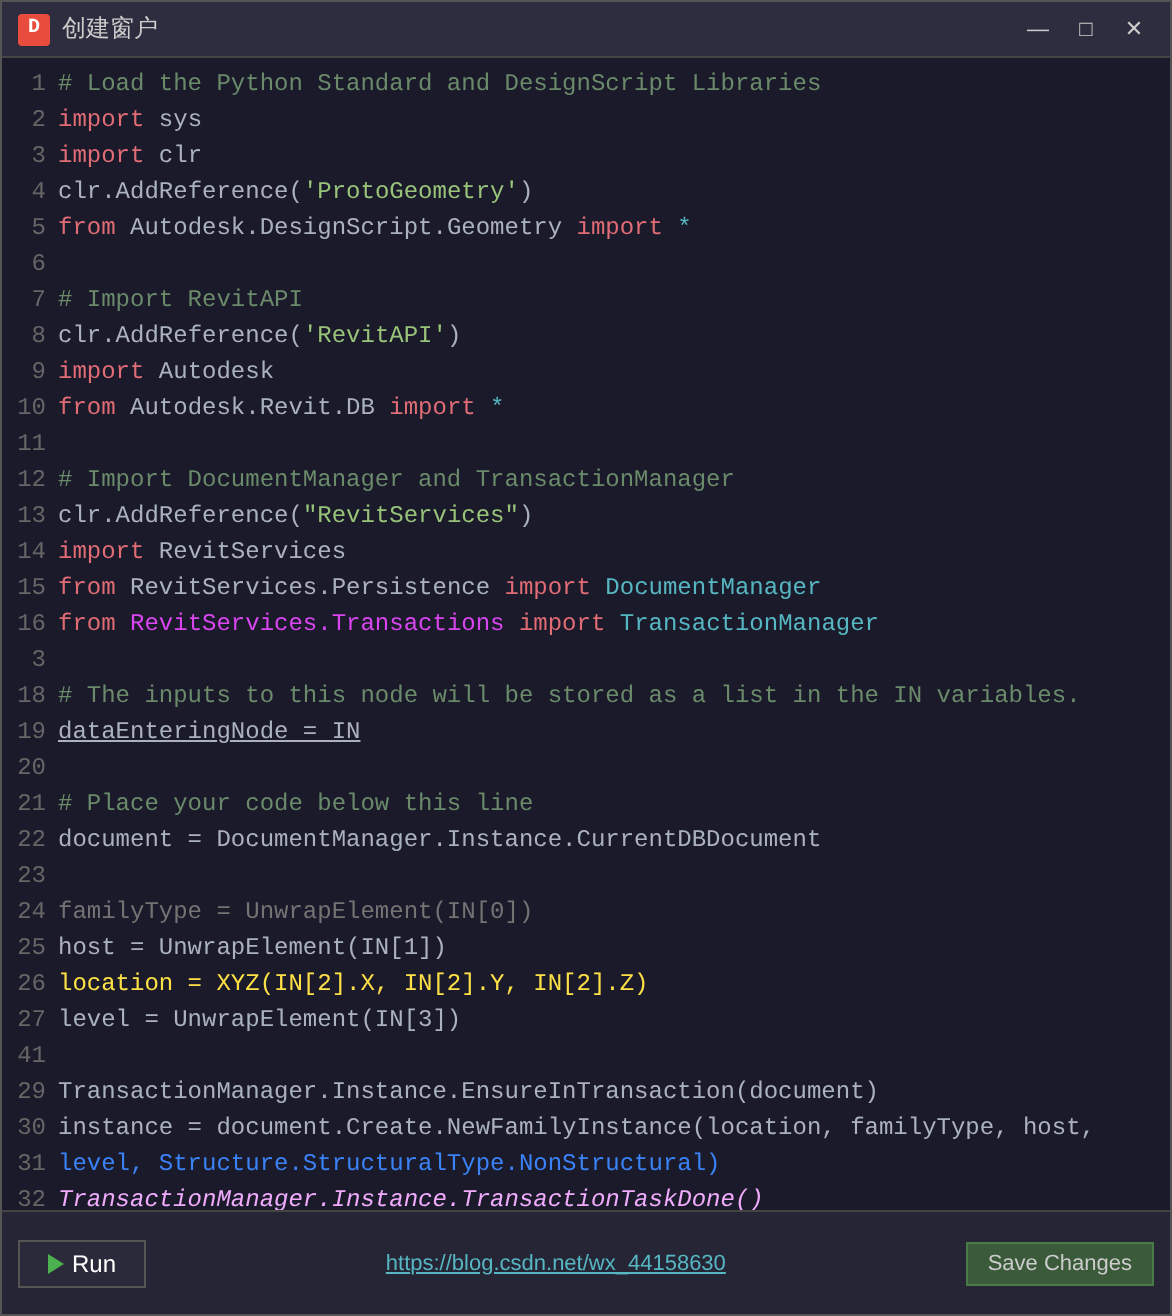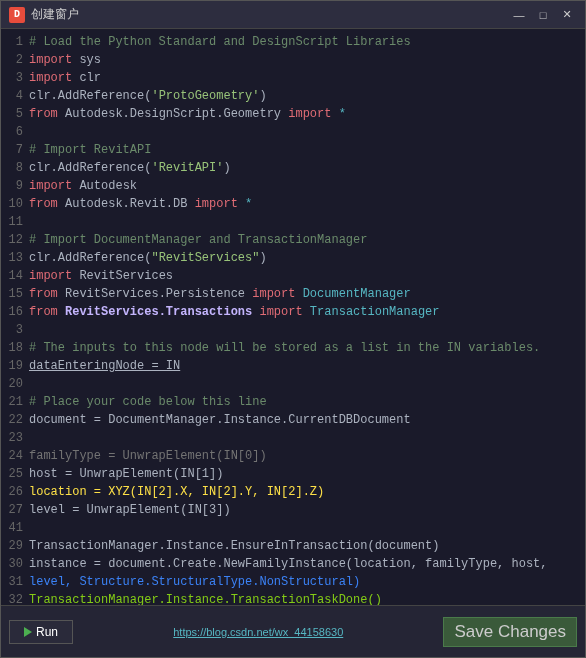--- a/index.html
+++ b/index.html
@@ -130,21 +130,21 @@
       color: #56b6c2;
       font-size: 11px;
       font-family: Arial, sans-serif;
       text-decoration: underline;
     }
     .save-btn {
       background: #3a5a3a;
       border: 1px solid #4a7a4a;
       color: #ccc;
       padding: 4px 10px;
-      font-size: 17px;
+      font-size: 11px;
       cursor: pointer;
       font-family: Arial, sans-serif;
     }
   </style>
 </head>
 <body>
 
 <div class="window">
 
   <div class="title-bar">
@@ -214,21 +214,21 @@
         <div class="line">
           <span class="line-num">14</span>
           <span class="line-code"><span style="color: rgb(224, 108, 117);">import</span><span style="color: rgb(171, 178, 191);"> RevitServices</span></span>
         </div>
         <div class="line">
           <span class="line-num">15</span>
           <span class="line-code"><span style="color: rgb(224, 108, 117);">from</span><span style="color: rgb(171, 178, 191);"> RevitServices.Persistence </span><span style="color: rgb(224, 108, 117);">import</span><span style="color: rgb(86, 182, 194);"> DocumentManager</span></span>
         </div>
         <div class="line">
           <span class="line-num">16</span>
-          <span class="line-code"><span style="color: rgb(224, 108, 117);">from</span><span style="color: #c4b5fd; font-weight: bold;"> RevitServices.Transactions </span><span style="color: rgb(224, 108, 117);">import</span><span style="color: rgb(86, 182, 194);"> TransactionManager</span></span>
+          <span class="line-code"><span style="color: rgb(224, 108, 117);">from</span><span style="color: #d946ef;"> RevitServices.Transactions </span><span style="color: rgb(224, 108, 117);">import</span><span style="color: rgb(86, 182, 194);"> TransactionManager</span></span>
         </div>
         <div class="line">
           <span class="line-num">3</span>
           <span class="line-code"><span style="color: rgb(171, 178, 191);"></span></span>
         </div>
         <div class="line">
           <span class="line-num">18</span>
           <span class="line-code"><span style="color: rgb(106, 138, 106);"># The inputs to this node will be stored as a list in the IN variables.</span></span>
         </div>
         <div class="line">
@@ -278,21 +278,21 @@
         <div class="line">
           <span class="line-num">30</span>
           <span class="line-code"><span style="color: rgb(171, 178, 191);">instance = document.Create.NewFamilyInstance(location, familyType, host,</span></span>
         </div>
         <div class="line">
           <span class="line-num">31</span>
           <span class="line-code"><span style="color: #3b82f6; text-align: center;">level, Structure.StructuralType.NonStructural)</span></span>
         </div>
         <div class="line">
           <span class="line-num">32</span>
-          <span class="line-code"><span style="color: #84cc16;">TransactionManager.Instance.TransactionTaskDone()</span></span>
+          <span class="line-code"><span style="color: #f0abfc; font-style: italic;">TransactionManager.Instance.TransactionTaskDone()</span></span>
         </div>
         <div class="line">
           <span class="line-num">33</span>
           <span class="line-code"><span style="color: rgb(171, 178, 191);"></span></span>
         </div>
       </div>
   </div>
 
   <div class="bottom-bar">
     <button class="run-btn">

